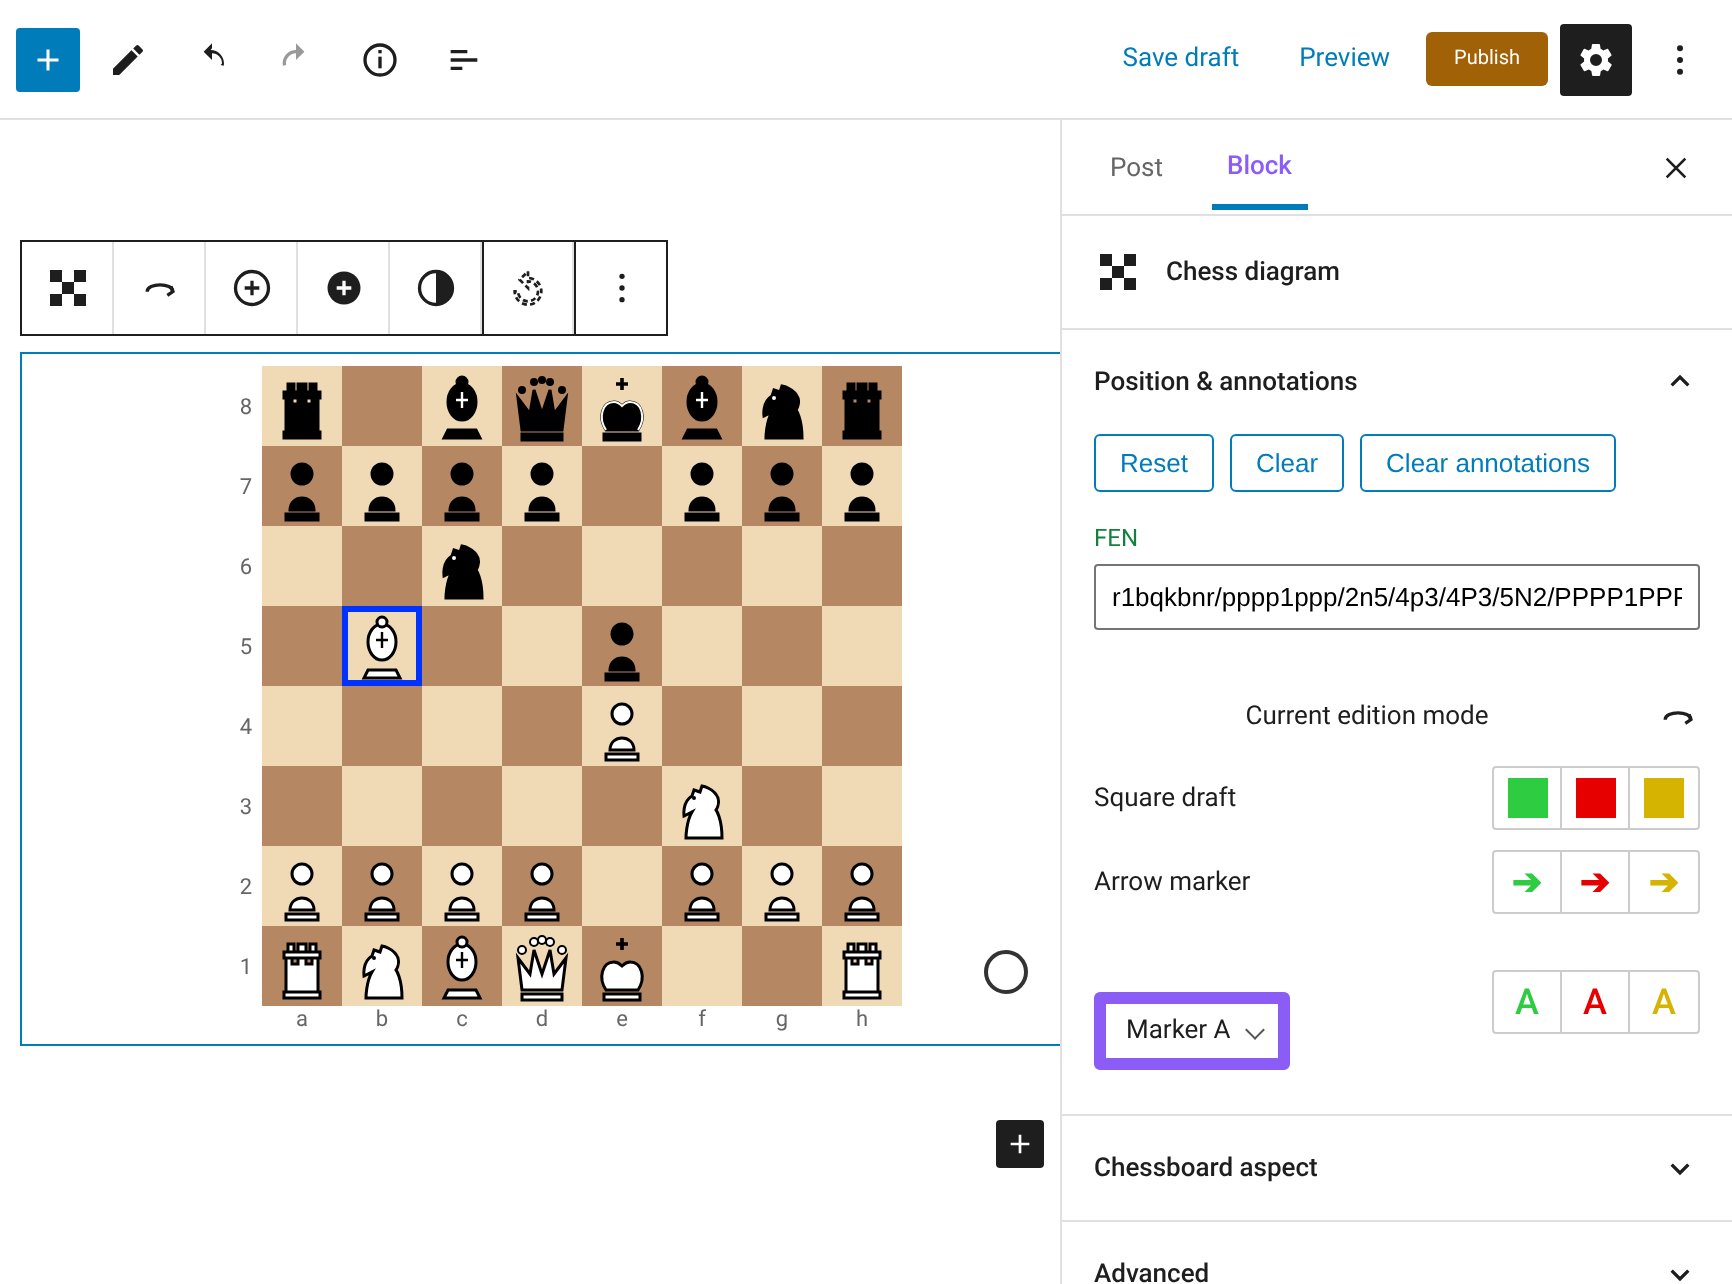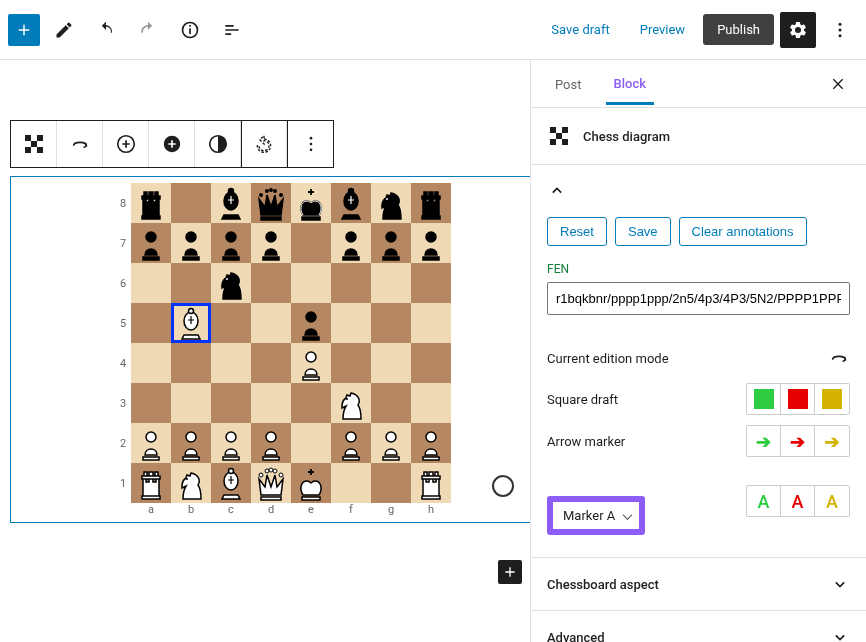--- a/index.html
+++ b/index.html
@@ -4,21 +4,21 @@
 <style>
 * { box-sizing: border-box; margin: 0; padding: 0; }
 body { font-family: -apple-system, BlinkMacSystemFont, "Segoe UI", Roboto, sans-serif; font-size: 13px; color: #1e1e1e; background: #fff; width: 866px; height: 642px; overflow: hidden; }
 .topbar { height: 60px; display: flex; align-items: center; padding: 0 8px; border-bottom: 1px solid #e0e0e0; }
 .topbar-left { display: flex; align-items: center; gap: 6px; }
 .add-btn { width: 32px; height: 32px; background: #007cba; color: #fff; display: flex; align-items: center; justify-content: center; border-radius: 2px; cursor: pointer; }
 .icon-btn { width: 36px; height: 36px; display: flex; align-items: center; justify-content: center; cursor: pointer; color: #1e1e1e; border-radius: 2px; }
 .icon-btn.disabled { color: #999; }
 .topbar-right { margin-left: auto; display: flex; align-items: center; gap: 6px; }
 .link-btn { color: #007cba; padding: 6px 12px; cursor: pointer; font-size: 13px; }
-.primary-btn { background: #404040; color: #fff; padding: 8px 14px; border-radius: 3px; cursor: pointer; font-size: 13px; }
+.primary-btn { background: #a16207; color: #fff; padding: 8px 14px; border-radius: 3px; cursor: pointer; font-size: 10px; }
 .dark-icon-btn { width: 36px; height: 36px; background: #1e1e1e; color: #fff; display: flex; align-items: center; justify-content: center; border-radius: 2px; cursor: pointer; }
 .main { display: flex; height: 582px; }
 .canvas { flex: 1; padding: 60px 0 0 10px; overflow: auto; position: relative; }
 .block-toolbar { display: inline-flex; border: 1px solid #1e1e1e; background: #fff; margin-bottom: 8px; }
 .block-toolbar .tb-cell { width: 46px; height: 46px; display: flex; align-items: center; justify-content: center; border-right: 1px solid #e0e0e0; cursor: pointer; }
 .block-toolbar .tb-cell:last-child { border-right: none; }
 .block-frame { border: 1px solid #007cba; padding: 6px; width: 575px; position: relative; }
 .board-wrap { display: flex; position: relative; }
 .rank-labels { display: flex; flex-direction: column; width: 16px; }
 .rank-labels span { height: 40px; display: flex; align-items: center; justify-content: center; font-size: 11px; color: #666; }
@@ -40,21 +40,21 @@
 .sb-block-header { display: flex; align-items: center; padding: 16px; gap: 12px; border-bottom: 1px solid #e0e0e0; }
 .sb-block-header .bh-title { font-weight: 500; font-size: 13px; }
 .sb-panel { border-bottom: 1px solid #e0e0e0; }
 .sb-panel-head { display: flex; align-items: center; padding: 16px; cursor: pointer; }
 .sb-panel-head .ph-title { font-weight: 500; font-size: 13px; flex: 1; }
 .sb-panel-body { padding: 0 16px 16px; }
 .btn-row { display: flex; gap: 8px; margin-bottom: 16px; }
 .outline-btn { border: 1px solid #007cba; color: #007cba; padding: 6px 12px; border-radius: 3px; cursor: pointer; font-size: 13px; background: #fff; }
 .field-label { font-size: 12px; margin-bottom: 6px; color: #15803d; }
 .text-input { width: 100%; border: 1px solid #757575; padding: 8px; font-size: 13px; border-radius: 2px; }
-.mode-row { display: flex; align-items: center; padding: 14px 0 4px; gap: 8px; }
+.mode-row { display: flex; align-items: center; padding: 14px 0 4px; gap: 8px; text-align: center; }
 .mode-row .label { flex: 1; font-size: 13px; }
 .marker-row { display: flex; align-items: center; padding: 10px 0 0; }
 .marker-row .label { flex: 1; font-size: 13px; }
 .color-group { display: flex; border: 1px solid #ccc; border-radius: 2px; overflow: hidden; }
 .color-cell { width: 34px; height: 30px; display: flex; align-items: center; justify-content: center; cursor: pointer; border-right: 1px solid #ccc; }
 .color-cell:last-child { border-right: none; }
 .swatch { width: 20px; height: 20px; }
 .arrow-swatch { font-size: 18px; font-weight: bold; }
 .letter-swatch { font-size: 18px; font-weight: 500; }
 .select-box { border: 6px solid #8b5cf6; padding: 6px 24px 6px 10px; border-radius: 3px; cursor: pointer; font-size: 13px; position: relative; display: inline-block; margin-top: 29px; }
@@ -416,28 +416,29 @@
           <rect x="15" y="3" width="6" height="6" fill="#1e1e1e"></rect>
           <rect x="9" y="9" width="6" height="6" fill="#1e1e1e"></rect>
           <rect x="3" y="15" width="6" height="6" fill="#1e1e1e"></rect>
           <rect x="15" y="15" width="6" height="6" fill="#1e1e1e"></rect>
         </svg>
       <div class="bh-title">Chess diagram</div>
     </div>
 
     <div class="sb-panel">
       <div class="sb-panel-head">
+        <div class="ph-title">Position &amp; annotations</div>
         <svg class="chev" viewBox="0 0 24 24">
             <path d="M7 14l5-5 5 5" fill="none" stroke="#1e1e1e" stroke-width="2"></path>
           </svg>
       </div>
       <div class="sb-panel-body">
         <div class="btn-row">
           <button class="outline-btn">Reset</button>
-          <button class="outline-btn">Save</button>
+          <button class="outline-btn">Clear</button>
           <button class="outline-btn">Clear annotations</button>
         </div>
         <div class="field-label">FEN</div>
         <input class="text-input" value="r1bqkbnr/pppp1ppp/2n5/4p3/4P3/5N2/PPPP1PPP/RNBQK2R w KQkq - 0 1" style="">
         <div class="mode-row" style="margin-top:18px">
           <div class="label">Current edition mode</div>
           <svg width="22" height="22" viewBox="0 0 24 24">
               <path d="M5 14c0-5 14-5 14 0" fill="none" stroke="#1e1e1e" stroke-width="1.8"></path>
               <path d="M16 16l3-2-1-3" fill="none" stroke="#1e1e1e" stroke-width="1.8"></path>
             </svg>

